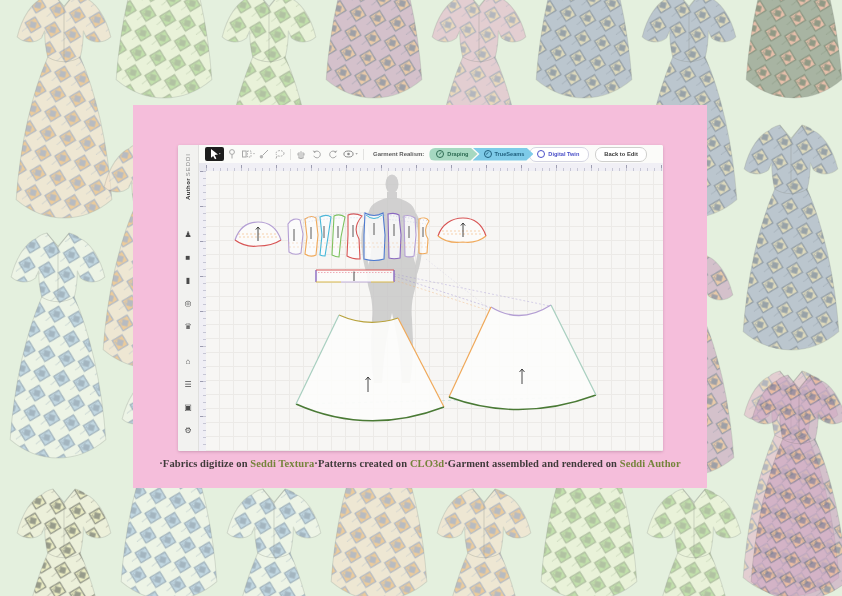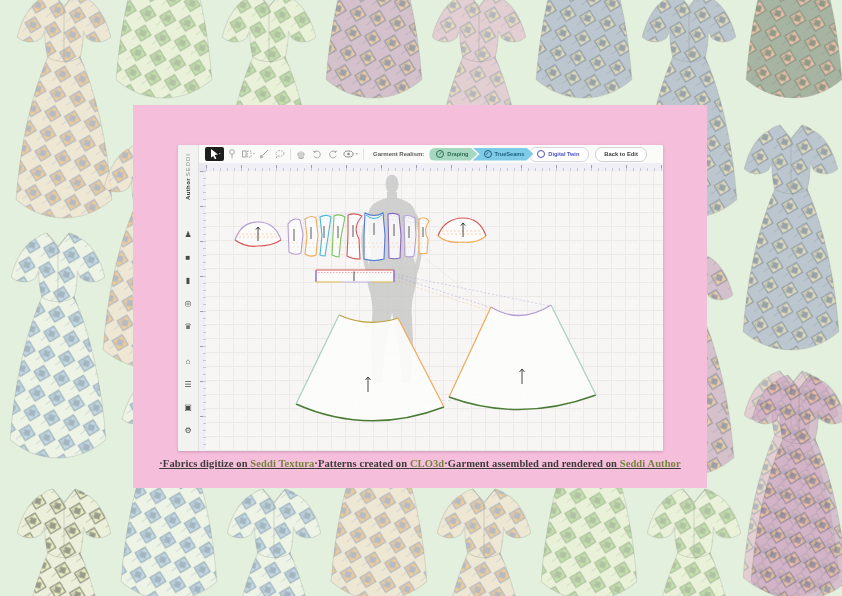--- a/index.html
+++ b/index.html
@@ -9,21 +9,21 @@
 
   
   #dress-layer{position:absolute;inset:0;}
   .dress{position:absolute;opacity:.58;}
 
   
   #frame{position:absolute;left:133px;top:105px;width:574px;height:383px;}
   #caption{position:absolute;left:0;top:353px;width:574px;text-align:center;
            font-family:"Liberation Serif",serif;font-weight:bold;font-size:10.5px;
            letter-spacing:.1px;white-space:nowrap;}
-  #caption .seg{margin:0 0;text-decoration:underline;}
+  #caption .seg{margin:0 0;}
 
   
   #app{position:absolute;left:45px;top:40px;width:485px;height:306px;background:#fbfbfa;
        border-radius:2px;box-shadow:0 1px 3px rgba(90,40,70,.25);overflow:hidden;}
 
   
   #sidebar{position:absolute;left:0;top:0;width:20px;height:306px;background:#f2f2f0;
            border-right:1px solid #e0e0de;}
   #logo{position:absolute;left:3px;top:8px;writing-mode:vertical-rl;transform:rotate(180deg);
         font-size:6px;line-height:14px;white-space:nowrap;}

